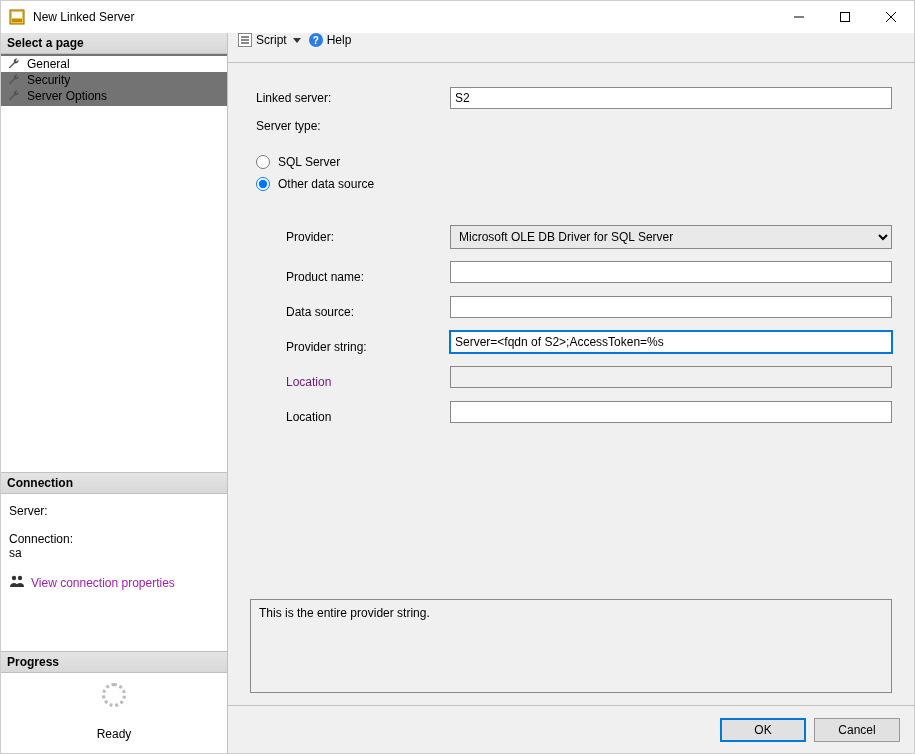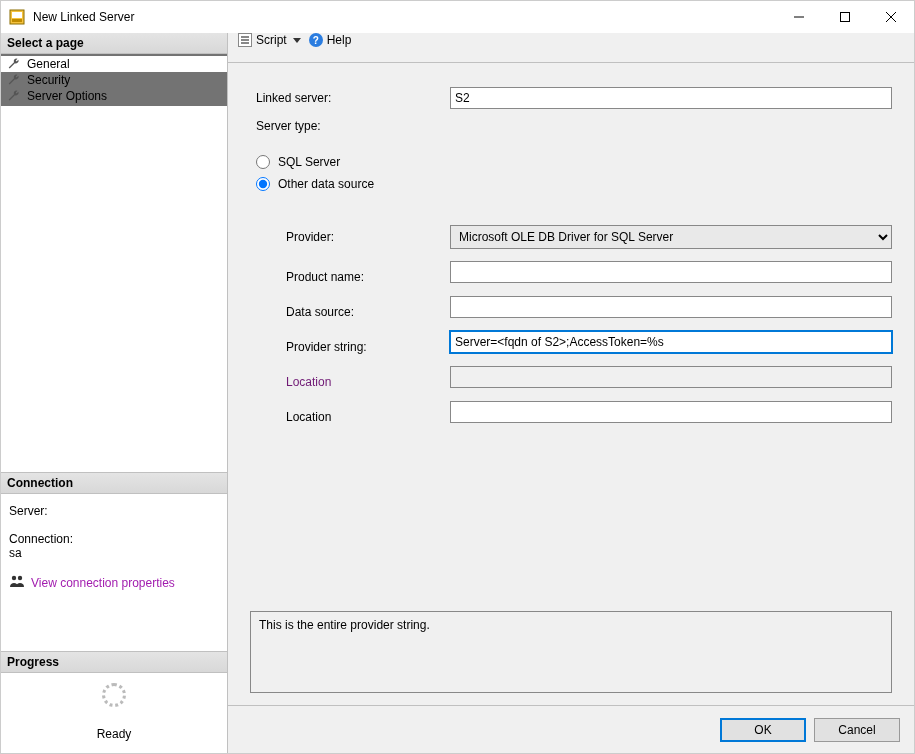--- a/index.html
+++ b/index.html
@@ -38,21 +38,21 @@
   .form-label { width: 200px; padding-left: 6px; }
   .form-label.indent { padding-left: 36px; margin-top: 11px; }
   .form-label.disabled { color: #701a75; }
   .form-input { flex: 1; }
   .text-input { width: 100%; height: 22px; border: 1px solid #888; padding: 0 4px; font-family: inherit; font-size: 12px; background: #fff; }
   .text-input.focused { border: 1px solid #0078d7; outline: 1px solid #0078d7; }
   .text-input[disabled] { background: #f0f0f0; color: #888; }
   .select { width: 100%; height: 24px; border: 1px solid #888; background: #e9e9e9; padding: 0 4px; font-family: inherit; font-size: 12px; margin-top: 12px; }
   .radio-row { display: flex; align-items: center; gap: 8px; padding-left: 6px; margin-bottom: 8px; }
   .radio-row input { margin:0; width:14px; height:14px; }
-  .message-box { margin-top: auto; border: 1px solid #888; height: 82px; padding: 6px 8px; background: #f0f0f0; }
+  .message-box { margin-top: auto; border: 1px solid #888; height: 94px; padding: 6px 8px; background: #f0f0f0; }
   .button-bar { height: 48px; border-top: 1px solid #c0c0c0; display: flex; justify-content: flex-end; align-items: center; gap: 8px; padding-right: 14px; background: #f0f0f0; }
   .btn { width: 86px; height: 24px; border: 1px solid #999; background: #e1e1e1; cursor: default; font-family: inherit; font-size: 12px; }
   .btn.default { border: 2px solid #0078d7; background: #e1e1e1; }
 </style>
 </head>
 <body>
 
 <div class="window">
 
   <div class="titlebar">

